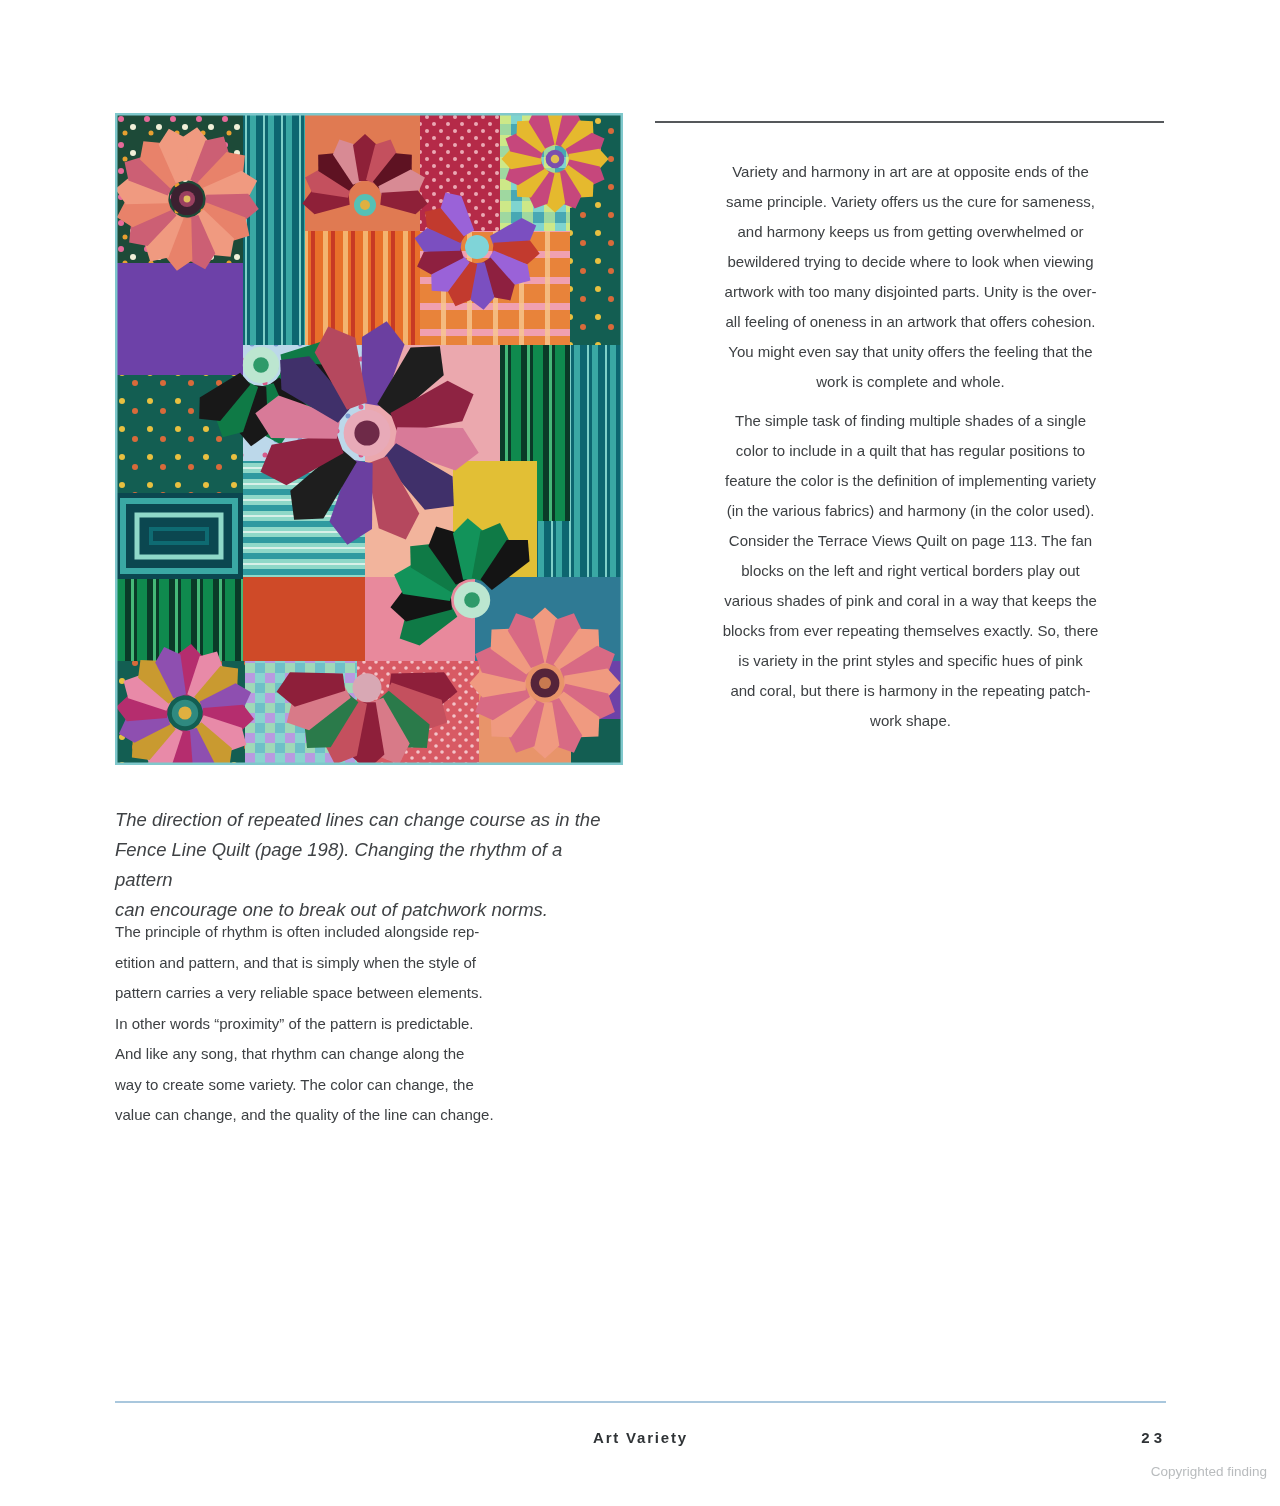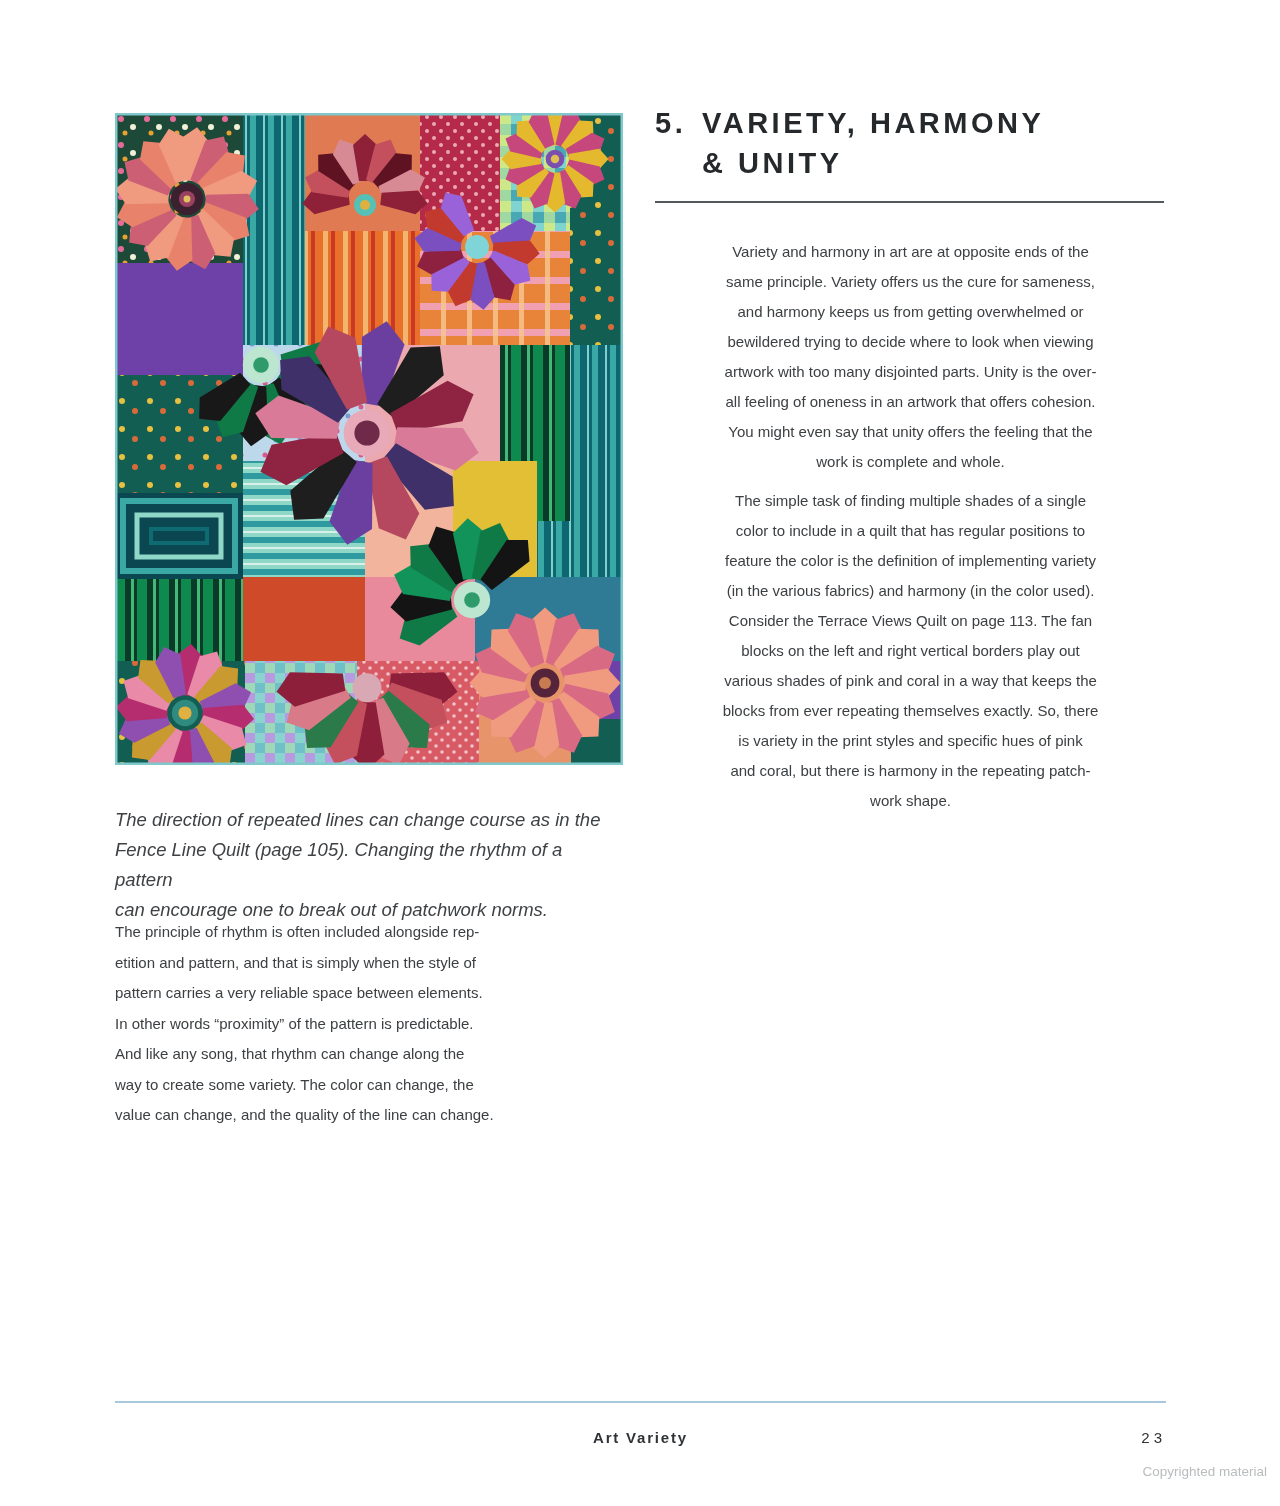--- a/index.html
+++ b/index.html
@@ -19,21 +19,21 @@
   h1{margin:0;font-size:29px;line-height:40px;font-weight:700;letter-spacing:3.5px;color:#26292c;}
   h1 .num{display:inline-block;width:47px;vertical-align:top;}
   h1 .hlines{display:inline-block;vertical-align:top;white-space:pre-line;}
   .head-rule{border:none;border-top:2px solid #55585b;margin:18px 0 0 0;width:509px;}
   .rpara{font-size:15px;line-height:30px;color:#3d4043;white-space:pre-line;margin:0 0 9px 0;text-align:center;}
   .rtext{margin-top:34px;}
 
   
   .footer-rule{position:absolute;left:115px;top:1401px;width:1051px;border:none;border-top:2px solid #a9c7dd;margin:0;}
   .book-title{position:absolute;left:115px;top:1429px;width:1051px;text-align:center;font-size:15px;font-weight:700;letter-spacing:1.8px;color:#2f3336;}
-  .page-number{position:absolute;left:1106px;top:1429px;width:60px;text-align:right;font-size:15px;font-weight:400;letter-spacing:4px;color:#2f3336;}
+  .page-number{position:absolute;left:1106px;top:1429px;width:60px;text-align:right;font-size:15px;font-weight:700;letter-spacing:4px;color:#2f3336;}
   .copyright{position:absolute;right:13px;top:1464px;font-size:13.5px;color:#b9bcbe;}
 </style>
 </head>
 <body>
 
 <div class="page">
 
   <figure class="figure" style="margin:0;">
     <svg width="508" height="652" viewBox="0 0 508 652">
       <defs>
@@ -297,33 +297,31 @@
           <use href="#w" transform="rotate(337.5)" fill="#d86a84"></use>
         <circle r="12" fill="#55243a"></circle>
           <circle r="5" fill="#c87a50"></circle>
       </g>
 
       <rect x="1" y="1" width="506" height="650" fill="none" stroke="#7fc8cc" stroke-width="3"></rect>
     </svg>
   </figure>
 
   <p class="caption">The direction of repeated lines can change course as in the
-Fence Line Quilt (page 105). Changing the rhythm of a pattern
+Fence Line Quilt (page 198). Changing the rhythm of a pattern
 can encourage one to break out of patchwork norms.</p>
   <p class="left-body">The principle of rhythm is often included alongside rep-
 etition and pattern, and that is simply when the style of
 pattern carries a very reliable space between elements.
 In other words “proximity” of the pattern is predictable.
 And like any song, that rhythm can change along the
 way to create some variety. The color can change, the
 value can change, and the quality of the line can change.</p>
 
   <div class="right-col">
-    <h1><span class="num">5.</span><span class="hlines">VARIETY, HARMONY
-&amp; UNITY</span></h1>
     <hr class="head-rule">
     <div class="rtext">
       <p class="rpara">Variety and harmony in art are at opposite ends of the
 same principle. Variety offers us the cure for sameness,
 and harmony keeps us from getting overwhelmed or
 bewildered trying to decide where to look when viewing
 artwork with too many disjointed parts. Unity is the over-
 all feeling of oneness in an artwork that offers cohesion.
 You might even say that unity offers the feeling that the
 work is complete and whole.</p>
@@ -337,15 +335,15 @@
 blocks from ever repeating themselves exactly. So, there
 is variety in the print styles and specific hues of pink
 and coral, but there is harmony in the repeating patch-
 work shape.</p>
     </div>
   </div>
 
   <hr class="footer-rule">
   <div class="book-title">Art Variety</div>
   <div class="page-number">23</div>
-  <div class="copyright">Copyrighted material</div>
+  <div class="copyright">Copyrighted finding</div>
 
 </div>
 
 </body></html>

